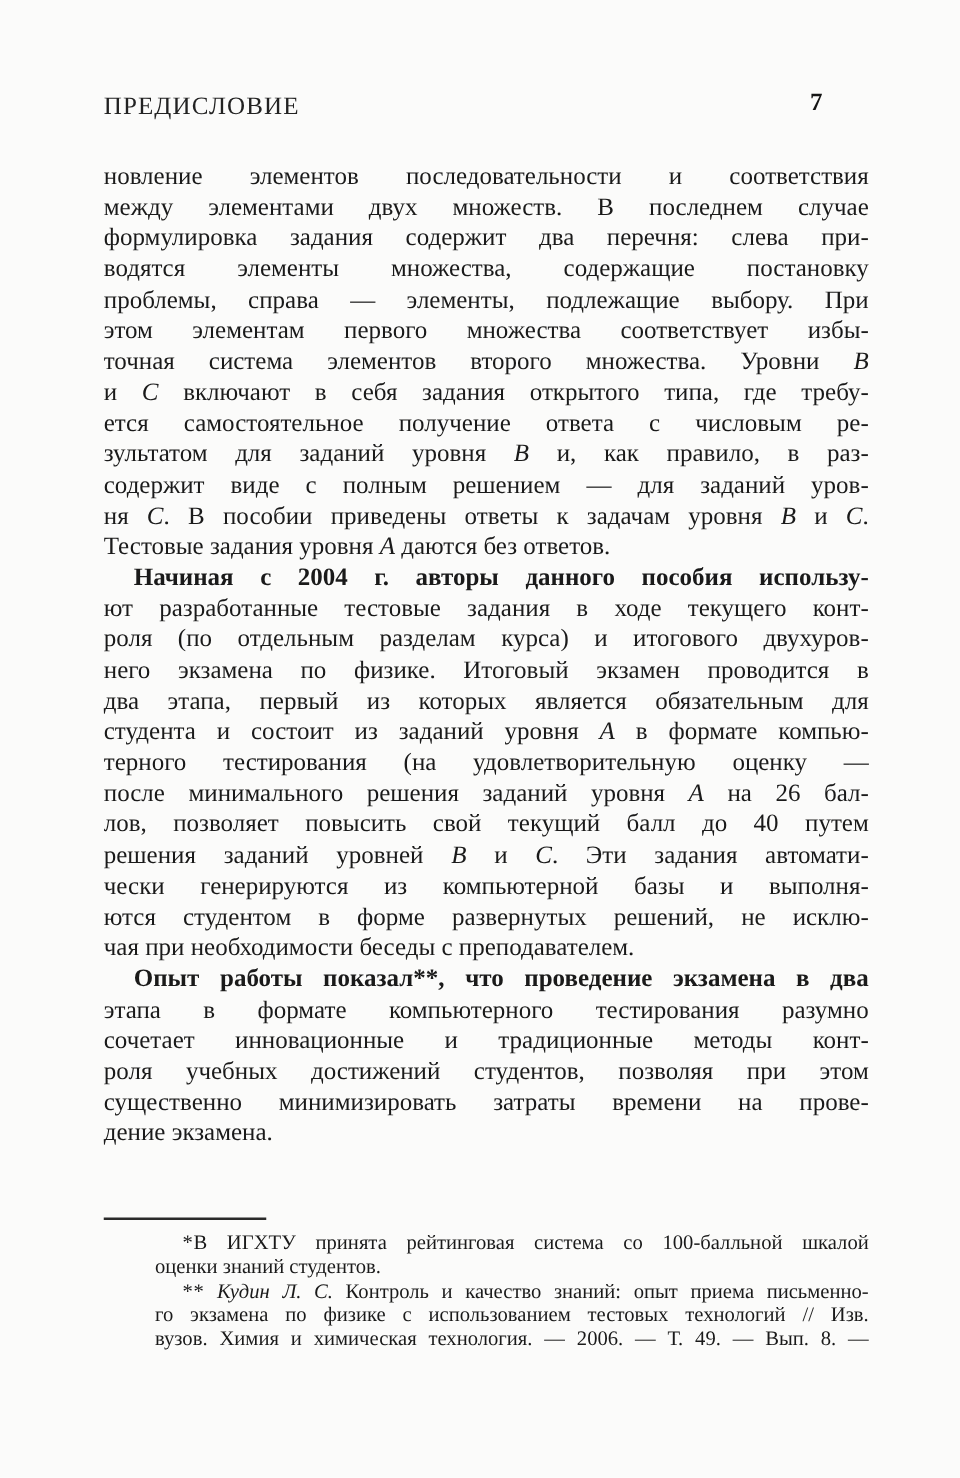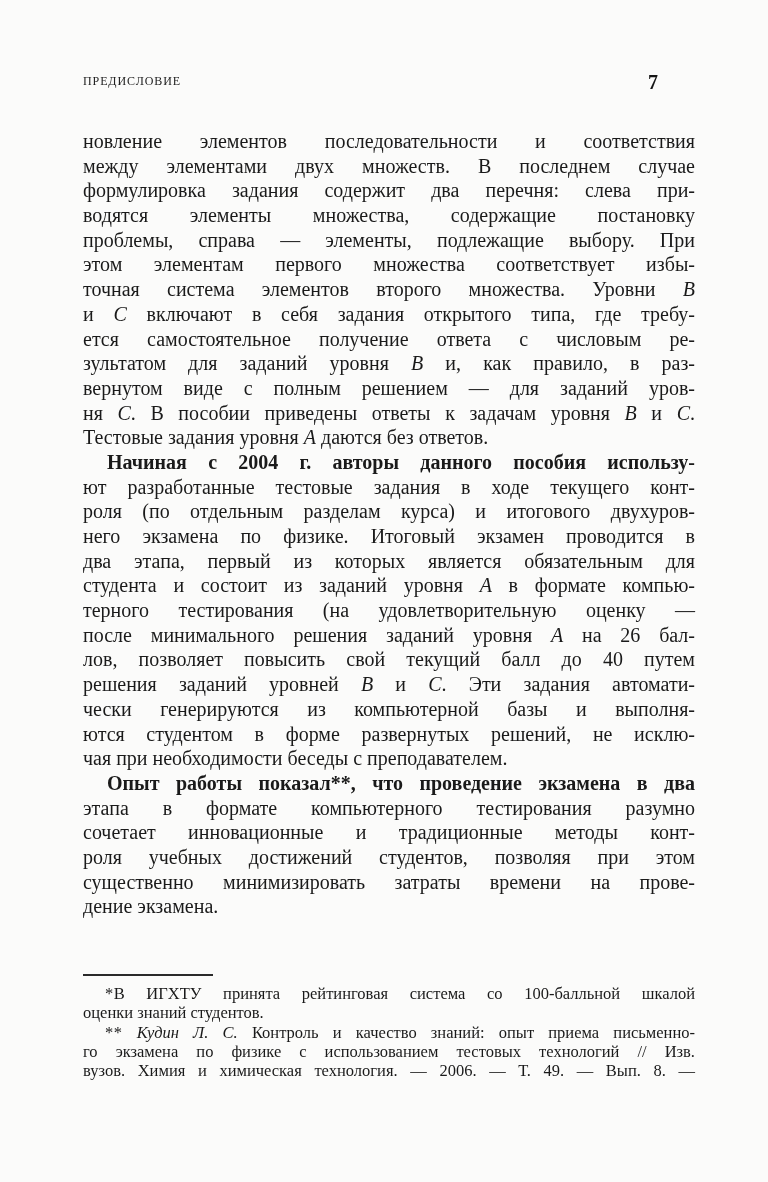--- a/index.html
+++ b/index.html
@@ -10,21 +10,21 @@
     background: #fbfbfa;
     font-family: "Liberation Serif", "DejaVu Serif", serif;
     color: #1a1a1a;
     overflow: hidden;
   }
   
   .running-title {
     position: absolute;
     left: 83px;
     top: 74px;
-    font-size: 12px;
+    font-size: 20px;
     letter-spacing: 0.9px;
     color: #222;
   }
   .page-number {
     position: absolute;
     left: 648px;
     top: 71px;
     font-size: 20px;
     font-weight: bold;
     color: #151515;
@@ -57,20 +57,21 @@
   }
   .fn-rule {
     width: 130px;
     height: 0;
     border-top: 2px solid #2a2a2a;
     margin-bottom: 8px;
   }
   .fn-text {
     font-size: 16.5px;
     line-height: 19.3px;
+    margin-left: 41px;
   }
   .fn-text .ln { height: 19.3px; }
   .fn-text .ln.ind { text-indent: 22px; }
   .fnm { letter-spacing: 0.5px; }
 </style>
 </head>
 <body>
 
 <div class="page">
 
@@ -82,21 +83,21 @@
       <div class="ln">новление элементов последовательности и соответствия</div>
       <div class="ln">между элементами двух множеств. В последнем случае</div>
       <div class="ln">формулировка задания содержит два перечня: слева при-</div>
       <div class="ln">водятся элементы множества, содержащие постановку</div>
       <div class="ln">проблемы, справа — элементы, подлежащие выбору. При</div>
       <div class="ln">этом элементам первого множества соответствует избы-</div>
       <div class="ln">точная система элементов второго множества. Уровни <i>B</i></div>
       <div class="ln">и <i>C</i> включают в себя задания открытого типа, где требу-</div>
       <div class="ln">ется самостоятельное получение ответа с числовым ре-</div>
       <div class="ln">зультатом для заданий уровня <i>B</i> и, как правило, в раз-</div>
-      <div class="ln">вернутом виде с полным решением — для заданий уров-</div>
+      <div class="ln">содержит виде с полным решением — для заданий уров-</div>
       <div class="ln">ня <i>C</i>. В пособии приведены ответы к задачам уровня <i>B</i> и <i>C</i>.</div>
       <div class="ln end">Тестовые задания уровня <i>A</i> даются без ответов.</div>
       <div class="ln ind">Начиная с 2004 г. авторы данного пособия использу-</div>
       <div class="ln">ют разработанные тестовые задания в ходе текущего конт-</div>
       <div class="ln">роля (по отдельным разделам курса) и итогового двухуров-</div>
       <div class="ln">него экзамена по физике. Итоговый экзамен проводится в</div>
       <div class="ln">два этапа, первый из которых является обязательным для</div>
       <div class="ln">студента и состоит из заданий уровня <i>A</i> в формате компью-</div>
       <div class="ln">терного тестирования (на удовлетворительную оценку —</div>
       <div class="ln">после минимального решения заданий уровня <i>A</i> на 26 бал-</div>

